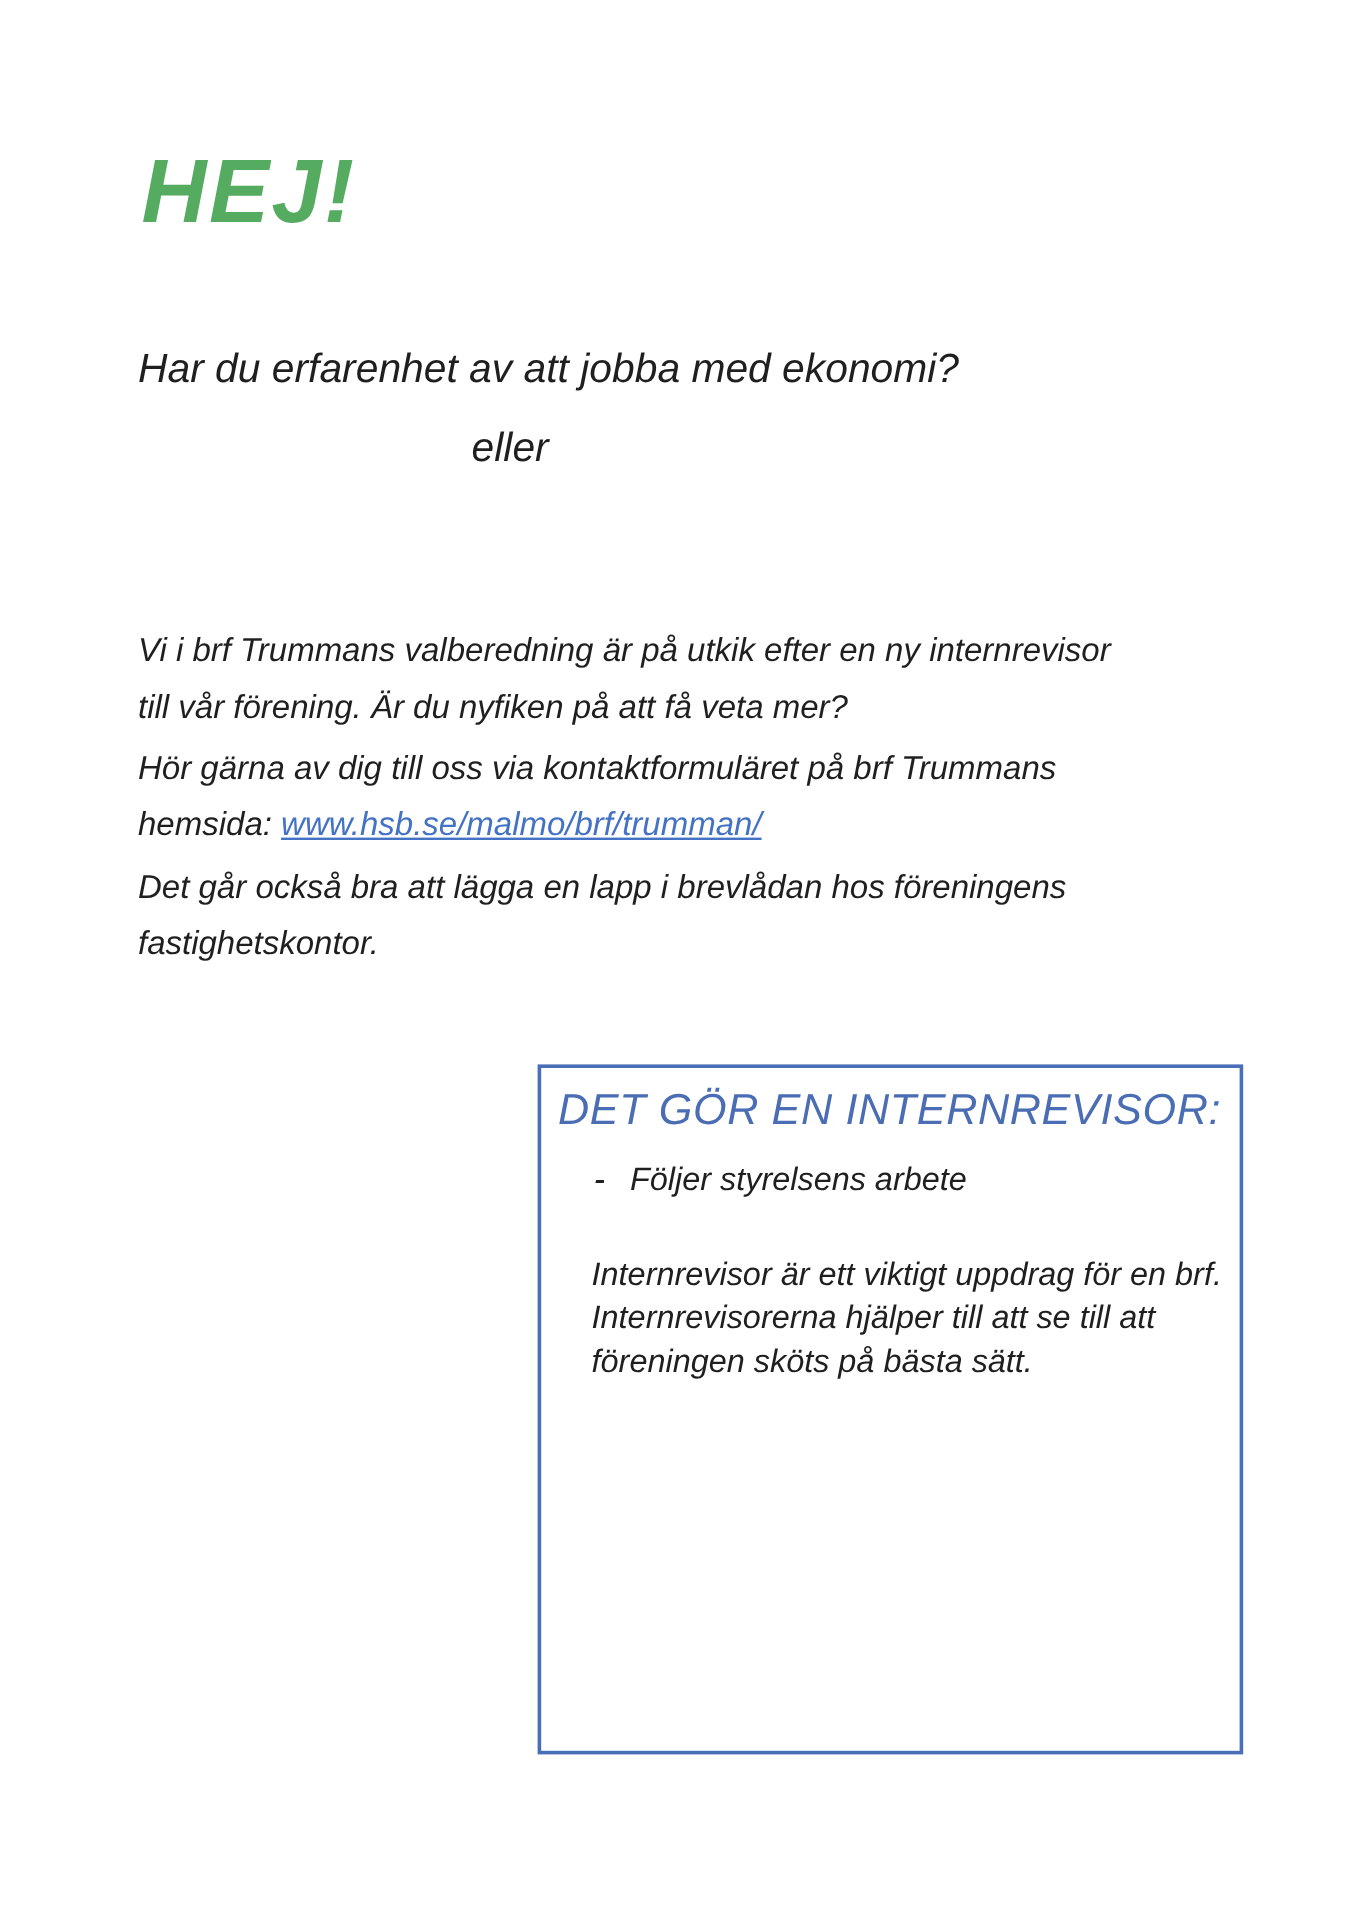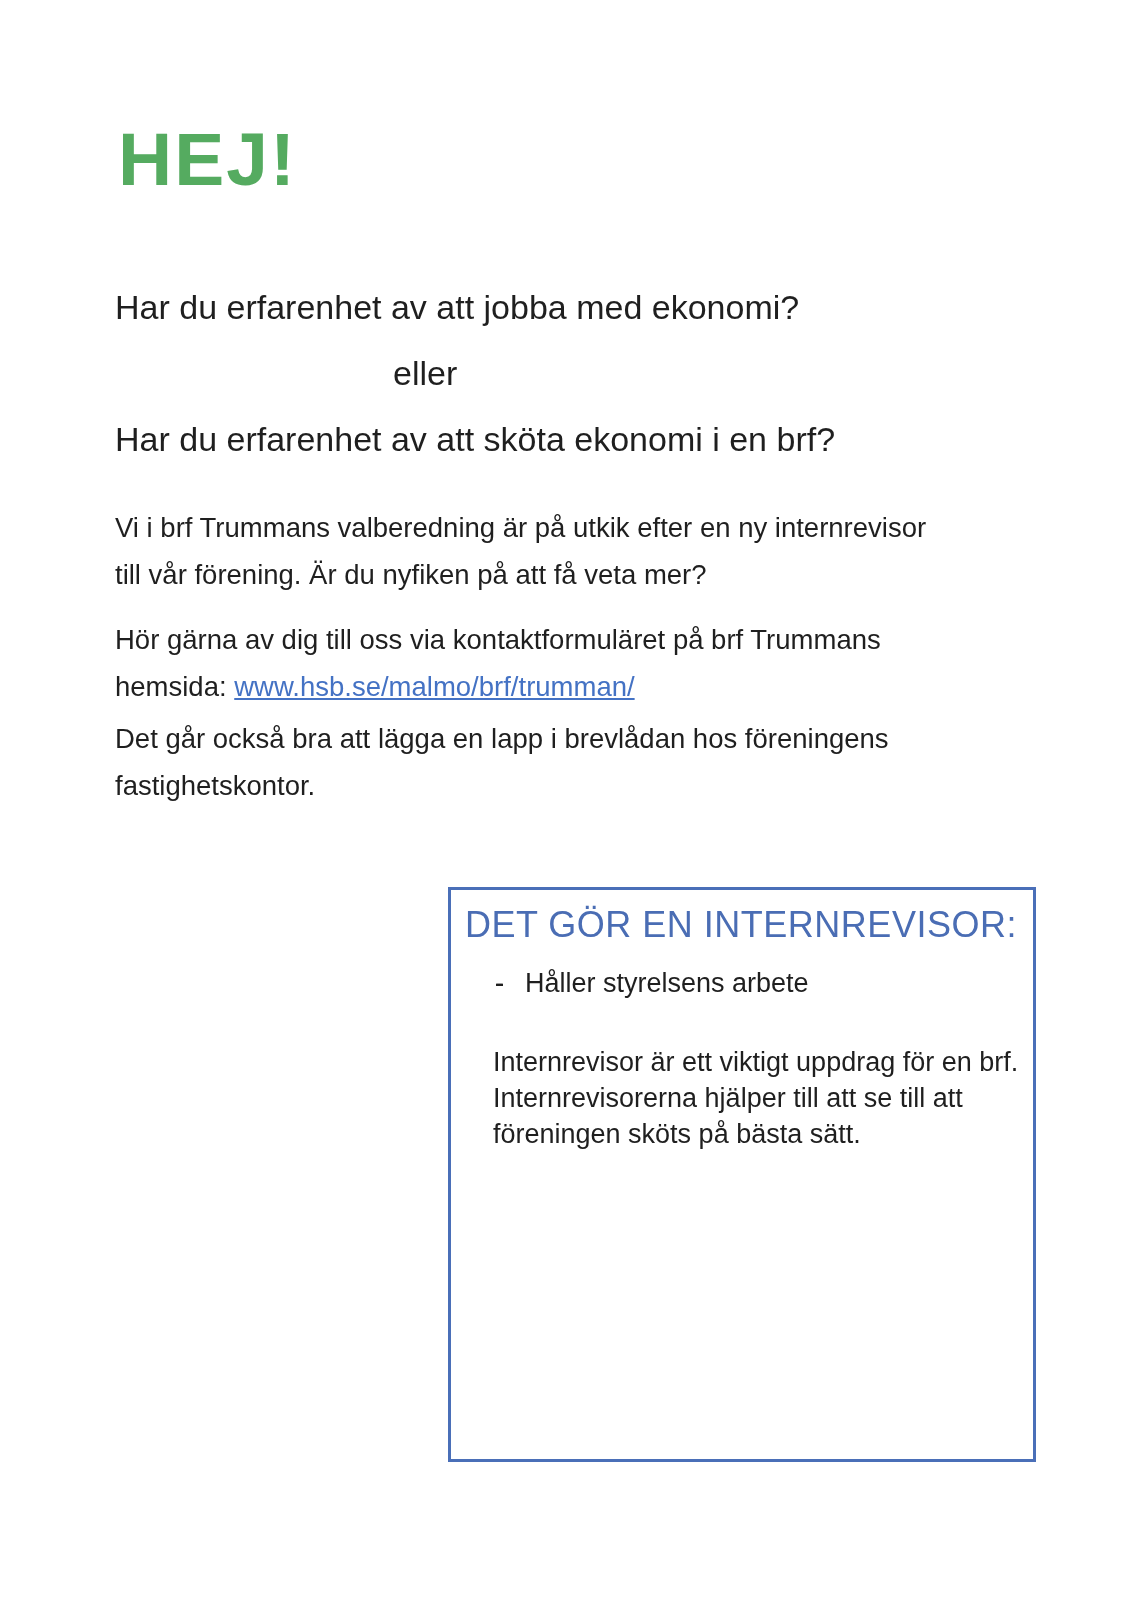--- a/index.html
+++ b/index.html
@@ -8,20 +8,21 @@
     background: #ffffff;
   }
   .page {
     position: relative;
     width: 1122px;
     height: 1597px;
     background: #ffffff;
     font-family: "Liberation Sans", sans-serif;
     color: #1f1f1f;
     overflow: hidden;
+    font-style: italic;
   }
   .hej {
     position: absolute;
     left: 118px;
     top: 122px;
     margin: 0;
     font-size: 75px;
     font-weight: bold;
     letter-spacing: 2px;
     line-height: 1;
@@ -40,21 +41,21 @@
   .connector { left: 393px; top: 352px; }
   .q2 { left: 115px; top: 418px; }
   .body-p {
     position: absolute;
     left: 115px;
     margin: 0;
     font-size: 27.5px;
     line-height: 47px;
     color: #1f1f1f;
   }
-  .p-intro   { top: 504px; }
+  .p-intro   { top: 518px; }
   .p-contact { top: 616px; }
   .p-mailbox { top: 715px; }
   .multiline { white-space: pre-line; }
   .link {
     color: #4472c4;
     text-decoration: underline;
     cursor: pointer;
   }
   .infobox {
     position: absolute;
@@ -104,21 +105,20 @@
 <body>
 
 <div class="page">
 
   <h1 class="hej">HEJ!</h1>
 
   <div class="q q1">Har du erfarenhet av att jobba med ekonomi?</div>
 
   <div class="q connector">eller</div>
 
-  <div class="q q2">Har du erfarenhet av att sköta ekonomi i en brf?</div>
 
   <p class="body-p p-intro multiline">Vi i brf Trummans valberedning är på utkik efter en ny internrevisor
 till vår förening. Är du nyfiken på att få veta mer?</p>
 
   <p class="body-p p-contact"><span class="multiline">Hör gärna av dig till oss via kontaktformuläret på brf Trummans</span><br><span>hemsida: </span><a class="link">www.hsb.se/malmo/brf/trumman/</a></p>
 
   <p class="body-p p-mailbox multiline">Det går också bra att lägga en lapp i brevlådan hos föreningens
 fastighetskontor.</p>
 
   <div class="infobox">
@@ -126,21 +126,21 @@
     <div class="infobox-title">DET GÖR EN INTERNREVISOR:</div>
 
     <ul class="bullets">
       <li>
         <span class="dash">-</span>
       </li>
       <li>
         <span class="dash">-</span>
       </li>
       <li>
-        <span class="dash">-</span><span class="multiline">Håller styrelsens arbete</span>
+        <span class="dash">-</span><span class="multiline">Följer styrelsens arbete</span>
       </li>
     </ul>
 
     <p class="boxp first multiline">Internrevisor är ett viktigt uppdrag för en brf.
 Internrevisorerna hjälper till att se till att
 föreningen sköts på bästa sätt.</p>
 
 
   </div>
 

